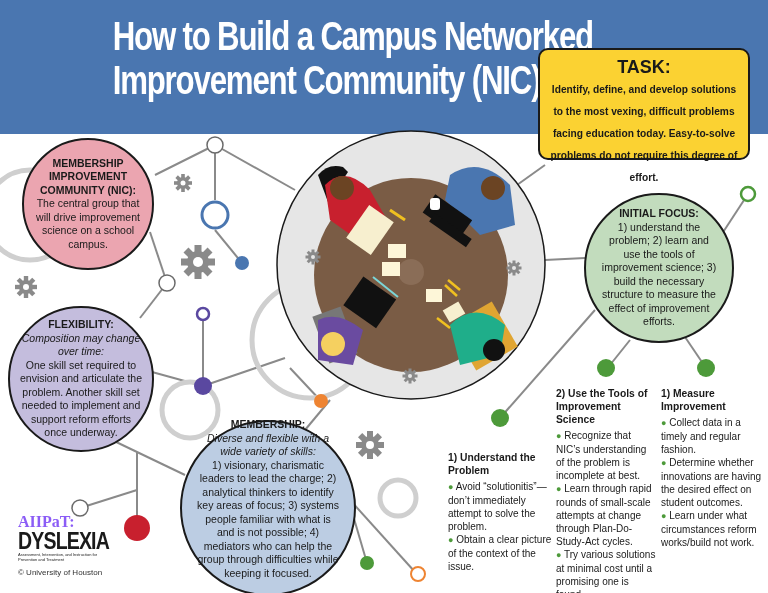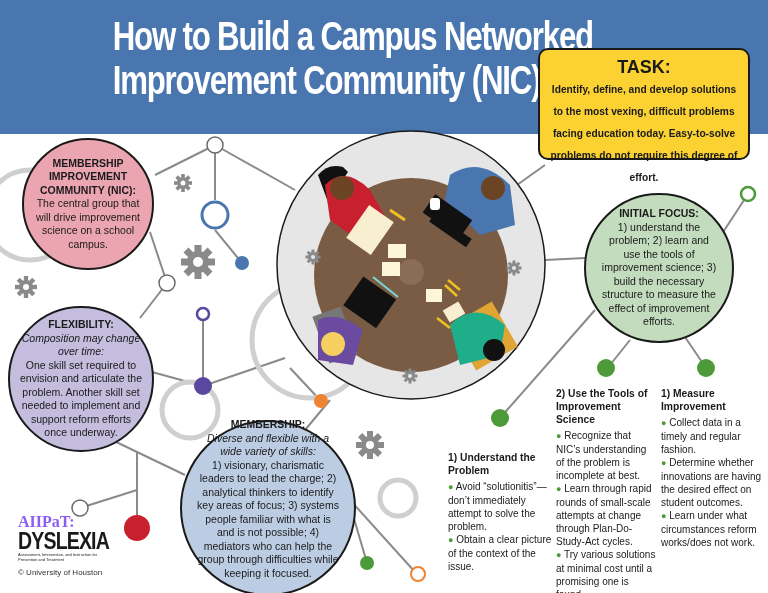--- a/index.html
+++ b/index.html
@@ -233,21 +233,21 @@
   <div class="sh">2) Use the Tools of Improvement Science</div>
   <div class="li"><span class="dot">●</span> <span>Recognize that NIC’s understanding of the problem is incomplete at best.</span></div>
   <div class="li"><span class="dot">●</span> <span>Learn through rapid rounds of small-scale attempts at change through Plan-Do-Study-Act cycles.</span></div>
   <div class="li"><span class="dot">●</span> <span>Try various solutions at minimal cost until a promising one is found.</span></div>
 </div>
 
 <div class="step s3">
   <div class="sh">1) Measure Improvement</div>
   <div class="li"><span class="dot">●</span> <span>Collect data in a timely and regular fashion.</span></div>
   <div class="li"><span class="dot">●</span> <span>Determine whether innovations are having the desired effect on student outcomes.</span></div>
-  <div class="li"><span class="dot">●</span> <span>Learn under what circumstances reform works/does not work.</span></div>
+  <div class="li"><span class="dot">●</span> <span>Learn under what circumstances reform works/build not work.</span></div>
 </div>
 
 <div class="logo">
   <div class="logo-a">AIIPaT:</div>
   <div class="logo-d">DYSLEXIA</div>
   <div class="logo-s">Assessment, Intervention, and Instruction for Prevention and Treatment</div>
 </div>
 <div class="copy">© University of Houston</div>
 
 </body></html>

